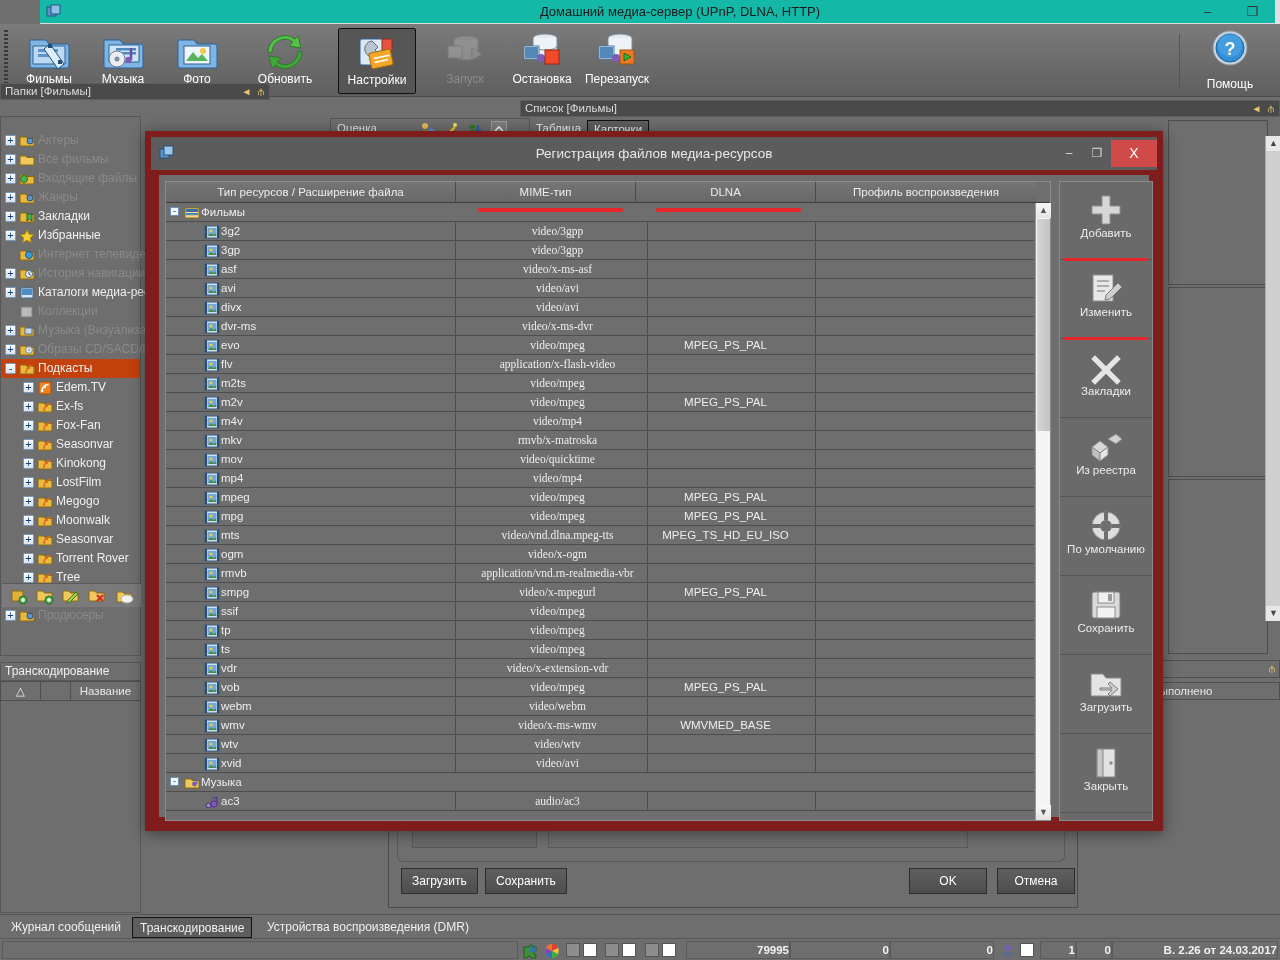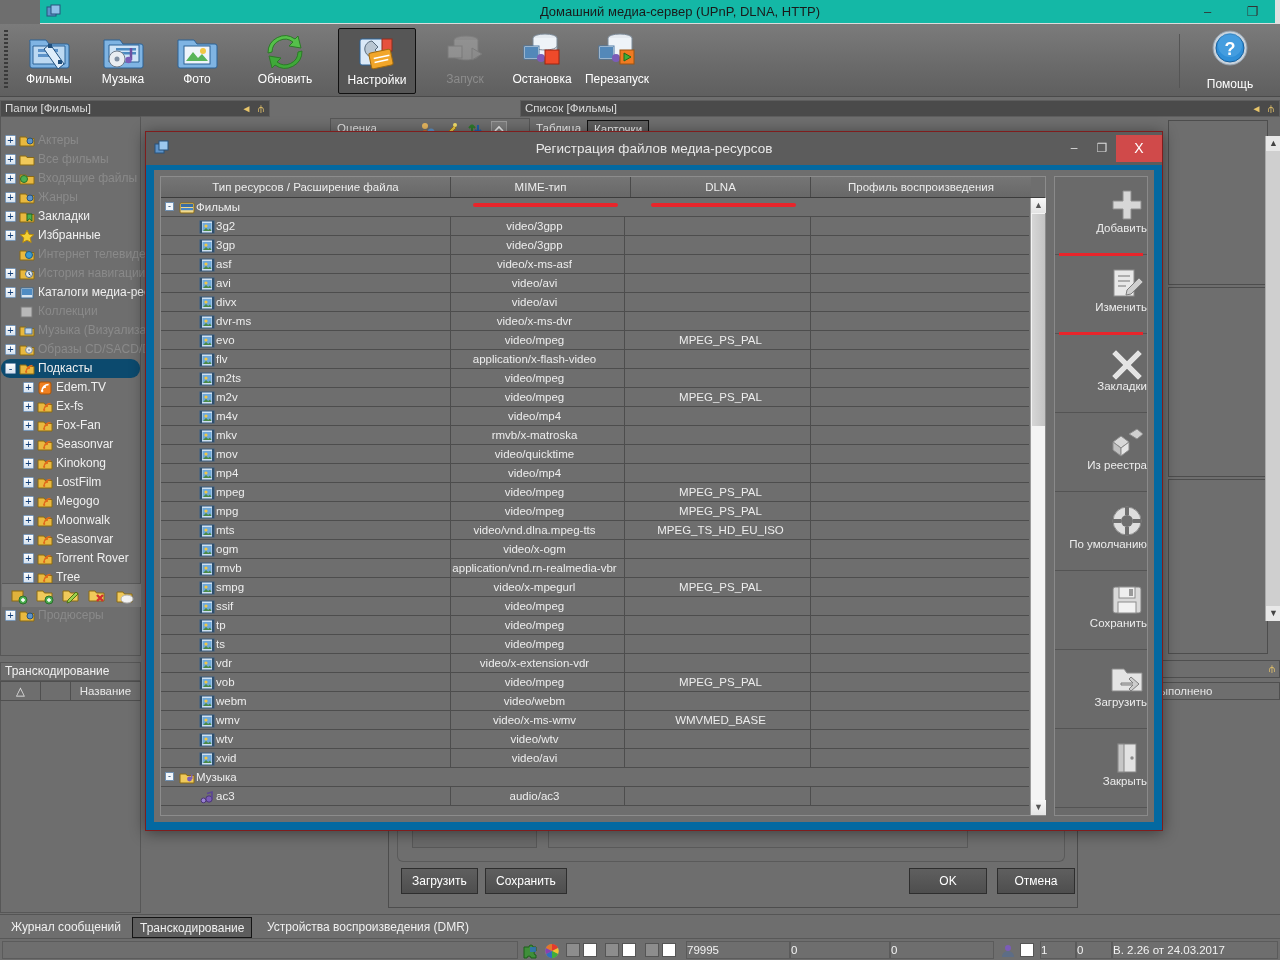--- a/index.html
+++ b/index.html
@@ -79,21 +79,21 @@
   .leftpanel {
     position: absolute; left: 0; top: 116px; width: 141px; height: 540px;
     background: #6e6e6e; border: 1px solid #575757;
   }
   .tree { position: absolute; left: 0; top: 14px; width: 139px; }
   .tnode {
     position: relative; height: 19px; line-height: 19px;
     font-size: 12px; white-space: nowrap; padding-left: 4px; color: #f0f0f0;
   }
   .tnode.dim { color: #8a8a8a; }
-  .tnode.sel { background: #0c4a6e; border-radius: 9px; }
+  .tnode.sel { background: #c2410c; }
   .tnode .exp {
     display:inline-block; width: 11px; height: 11px; line-height: 9px;
     text-align: center; font-size: 11px; color: #13407a;
     background: linear-gradient(180deg,#fdfdfd,#d6e2ef);
     border: 1px solid #7a98b8; border-radius: 1px; vertical-align: middle;
     margin-right: 3px;
   }
   .tnode .exp.hidden { visibility: hidden; }
   .tnode .ico {
     display:inline-block; width: 16px; height: 14px; vertical-align: middle;
@@ -186,21 +186,21 @@
     position:absolute; left: 8px; top: 2px; width: 668px; height: 32px;
     border: 1px solid #5a5a5a; border-top: none;
     border-bottom-left-radius: 6px; border-bottom-right-radius: 6px;
   }
   .gb-in1 { position:absolute; left:14px; top:-4px; width:125px; height:22px; background:#696969; border:1px solid #585858;}
   .gb-in2 { position:absolute; left:150px; top:-6px; width:420px; height:24px; border:1px solid #5a5a5a;}
 
   
   .dialog {
     position: absolute; left: 145px; top: 131px; width: 1018px; height: 700px;
-    background: #0369a1; border: 1px solid #7f1d1d;
+    background: #7f1d1d; border: 6px solid #7f1d1d;
     box-shadow: 0 2px 14px rgba(0,0,0,.45);
   }
   .dlg-title {
     position: absolute; left: 0; top: 0; width: 100%; height: 33px;
     background: #5c5c5c;
   }
   .dlg-title .dt-icon { position:absolute; left: 8px; top: 8px; width:16px; height:16px; }
   .dlg-title .dt-text {
     position:absolute; left:0; top:0; width:100%; height:33px;
     text-align:center; line-height:33px; font-size:13.5px; color:#e8e8e8;
@@ -237,21 +237,21 @@
     background: linear-gradient(180deg,#757575,#686868);
   }
   .tbody { position:absolute; left:0; top:21px; right:16px; bottom:0; overflow:hidden; }
   .trow { position:relative; height: 19px; border-bottom: 1px solid #4d4d4d; }
   .trow .c {
     position:absolute; top:0; height: 18px; line-height: 18px;
     font-size: 11.5px; color: #ededed; border-right: 1px solid #4d4d4d;
     overflow: hidden; white-space: nowrap;
   }
   .trow .c.c0 { left: 0;   width: 290px; text-align:left; padding-left: 4px; }
-  .trow .c.c1 { left: 284px; width: 180px; text-align:center; }
+  .trow .c.c1 { left: 302px; width: 180px; text-align:center;font-family:Liberation Serif, serif; }
   .trow .c.c2 { left: 470px; width: 180px; text-align:center; }
   .trow .c.c3 { left: 650px; width: 220px; text-align:center; border-right:none; }
   .trow.grouprow .c0 { width: 870px; border-right:none; }
   .trow.grouprow { background: #6e6e6e; }
   .rowicon {
     display:inline-block; width: 13px; height: 12px; vertical-align: middle;
     margin-right: 4px; position: relative; top: -1px;
   }
   .expbox {
     display:inline-block; width: 9px; height: 9px; line-height: 7px;
@@ -274,21 +274,21 @@
     background: linear-gradient(90deg,#d6d6d6,#c3c3c3);
   }
   .redmark { position:absolute; height: 4px; background: #e8252b; border-radius: 2px; }
 
   
   .sidebtns {
     position:absolute; left: 900px; top: 6px; width: 94px; height: 640px;
     background: #6a6a6a; border: 1px solid #8a8a8a;
   }
   .sbtn {
-    position:absolute; left: 0; width: 92px; height: 78px; text-align:right;
+    position:absolute; left: 0; width: 92px; height: 78px; text-align:center;
     border-bottom: 1px solid #545454; cursor: default;
   }
   .sbtn .sg { display:block; height: 44px; padding-top: 8px; }
   .sbtn .sl { display:block; font-size: 11.5px; color: #ededed; line-height: 14px; }
   .sbtn .redline { position:absolute; left:4px; right:4px; bottom:-2px; height:3px; background:#e8252b; }
 
   
   .bottomtabs {
     position: absolute; left: 0; top: 914px; width: 1280px; height: 24px;
     background: #6e6e6e; border-top: 1px solid #555;
@@ -299,22 +299,22 @@
   }
   .bottomtabs .bt.active { background: #5d5d5d; border: 1px solid #141414; }
 
   
   .statusbar {
     position: absolute; left: 0; top: 938px; width: 1280px; height: 22px;
     background: #6e6e6e; border-top: 1px solid #585858;
   }
   .sbcell {
     position:absolute; top: 2px; height: 18px; line-height: 17px;
-    font-size: 11.5px; color: #f2f2f2; text-align:left;
-    border: 1px solid #5b5b5b; background: #6e6e6e;
+    font-size: 11.5px; color: #f2f2f2; text-align:right;
+    border: 1px solid #5b5b5b; background: #6e6e6e; font-weight: bold;
   }
   .chkwht { position:absolute; top:4px; width:14px; height:14px; background:#fff; border:1px solid #555;}
   .chkgry { position:absolute; top:4px; width:14px; height:14px; background:#8d8d8d; border:1px solid #555;}
 </style>
 </head>
 <body>
 
 <div id="app">
 
   <div class="titlebar">
@@ -450,21 +450,21 @@
           <circle cx="22" cy="20" r="17" fill="#c9d3dc" stroke="#8e9aa6"></circle>
           <circle cx="22" cy="20" r="14" fill="#2f8fd8" stroke="#18609c"></circle>
           <circle cx="22" cy="17" r="12" fill="#55a9e6" opacity=".55"></circle>
           <text x="22" y="27" font-size="18" font-family="Liberation Sans, sans-serif" fill="#fff" text-anchor="middle" font-weight="bold">?</text>
         </svg>
       </span>
       <span class="lbl">Помощь</span>
     </div>
   </div>
 
-  <div class="dock-cap" style="left:0;top:100px;width:270px">
+  <div class="dock-cap" style="left:0;top:83px;width:270px">
     <span>Папки [Фильмы]</span>
     <span class="pins">◄ ⫛</span>
   </div>
 
   <div class="dock-cap listcap">
     <span>Список [Фильмы]</span>
     <span class="pins">◄ ⫛</span>
   </div>
 
   <div class="subtool">

